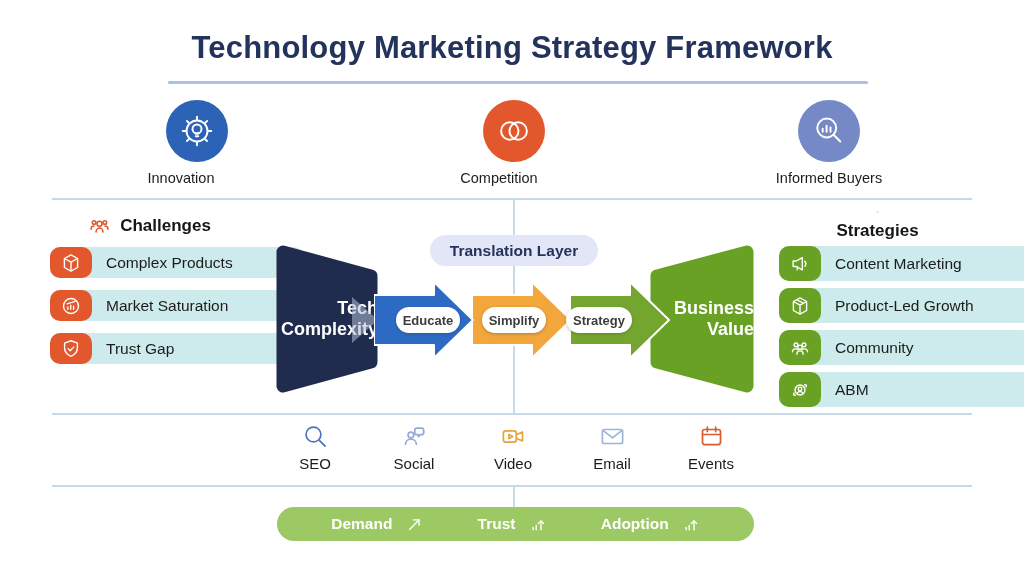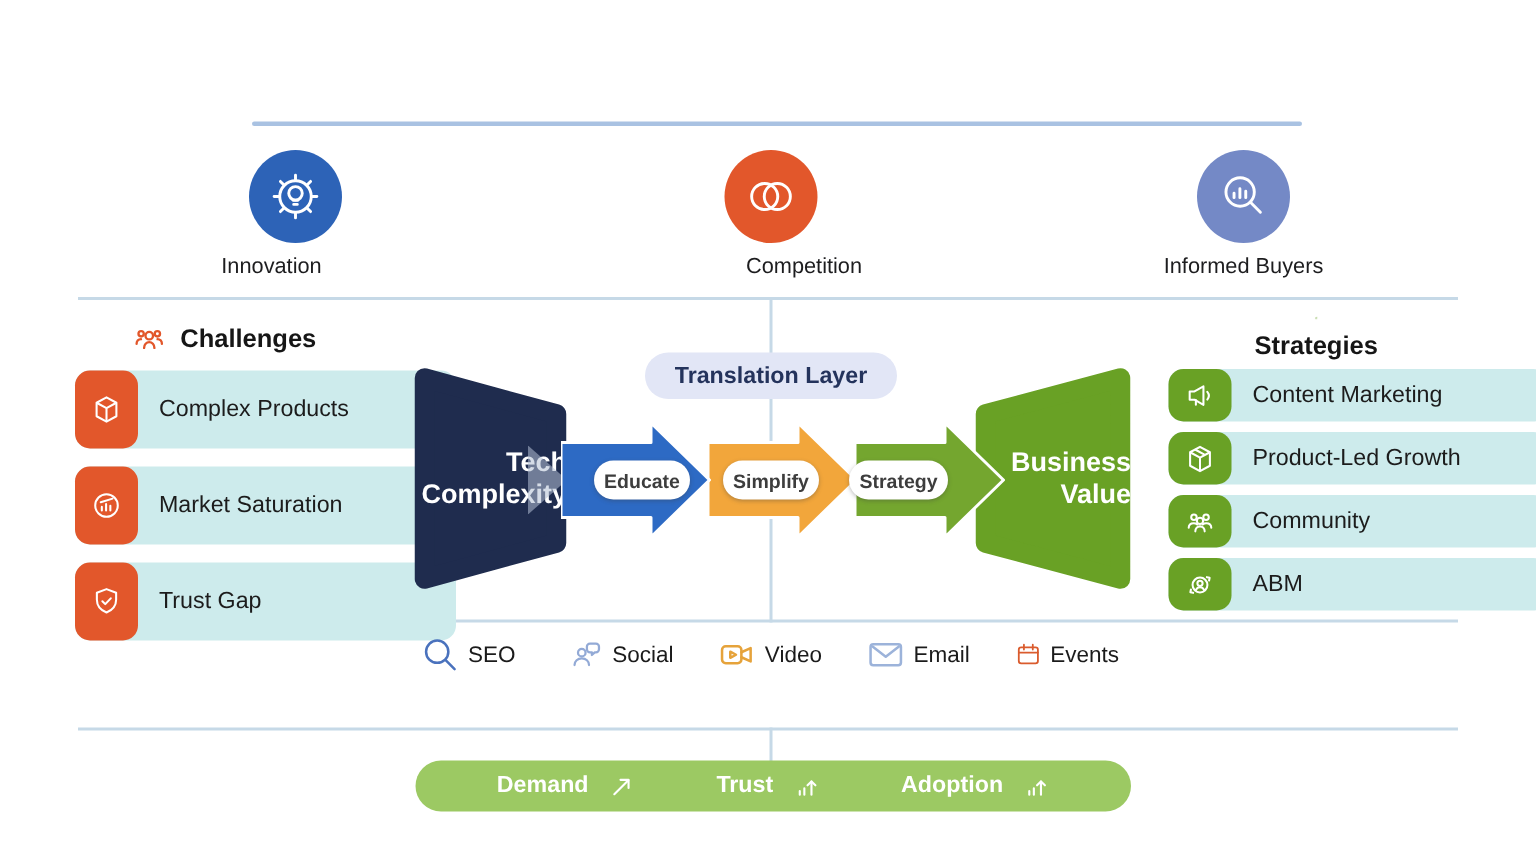--- a/index.html
+++ b/index.html
@@ -26,21 +26,21 @@
   .sec-header{height:30px;display:flex;align-items:center;justify-content:center;gap:8px;
               font-size:17px;font-weight:bold;color:#161616;}
 
   
   .pill{position:relative;border-radius:10px;background:var(--c-pillCyan,#cdebec);
         display:flex;align-items:center;padding-left:56px;font-size:15.5px;color:#1c1c1c;}
   .pill-icon{position:absolute;left:0;top:0;width:42px;height:100%;border-radius:10px;
         display:flex;align-items:center;justify-content:center;color:#fff;}
   .pill-icon.orange{background:var(--c-orange,#e2572b);}
   .pill-icon.green{background:var(--c-valueGreen,#69a125);}
-  .challenge-pill{width:198px;height:52px;margin-bottom:12px;align-items:center;}
+  .challenge-pill{width:198px;height:31px;margin-bottom:12px;align-items:center;}
   .strategy-pill{width:197px;height:35px;margin-bottom:7px;}
 
   
   .translation-pill{left:430px;top:235px;width:168px;height:31px;border-radius:16px;
         background:var(--c-translation,#e2e6f6);display:flex;align-items:center;justify-content:center;
         font-size:15.5px;font-weight:bold;color:var(--c-title,#24335c);}
 
   
   .shape-label{display:flex;align-items:center;justify-content:center;text-align:right;
         font-weight:bold;font-size:18px;line-height:1.18;color:#ffffff;}
@@ -48,52 +48,53 @@
   
   .step-pill{top:307px;height:26px;border-radius:13px;background:#ffffff;
         display:flex;align-items:center;justify-content:center;font-size:13px;font-weight:bold;color:#3d3d3d;
         box-shadow:0 1px 3px rgba(60,60,60,.35);}
 
   .fade-wedge{left:352px;top:297px;width:26px;height:46px;background:#b3c0d4;opacity:.55;
         clip-path:polygon(0 0,100% 50%,0 100%);}
 
   
   .channels{left:280px;top:423px;width:466px;display:flex;justify-content:space-between;}
-  .channel{width:70px;display:flex;flex-direction:row;align-items:center;gap:5px;}
+  .channel{width:70px;display:flex;flex-direction:column;align-items:center;gap:5px;}
   .channel-label{font-size:15px;color:#1b1b1b;}
 
   
   .outcomes-bar{left:277px;top:507px;width:477px;height:34px;border-radius:17px;
         background:var(--c-barGreen,#9cc963);display:flex;align-items:center;justify-content:space-evenly;}
   .outcome{display:flex;align-items:center;gap:14px;color:#ffffff;font-size:15.5px;font-weight:bold;}
 </style>
 </head>
 <body>
 
 <div class="stage">
 
+  <div class="abs title">Technology Marketing Strategy Framework</div>
   <div class="abs title-underline"></div>
 
   <div class="abs driver-circle" style="left:166px;top:100px;background:var(--c-blue,#2d63b7);">
     <svg class="ic" width="36" height="36" viewBox="0 0 24 24" fill="none" stroke="#fff" stroke-width="1.3" stroke-linecap="round" stroke-linejoin="round">
       <path d="M12 2.5v2.2M12 19.3v2.2M2.5 12h2.2M19.3 12h2.2M5.3 5.3l1.6 1.6M17.1 17.1l1.6 1.6M18.7 5.3l-1.6 1.6M6.9 17.1l-1.6 1.6"></path>
       <circle cx="12" cy="12" r="7"></circle>
       <circle cx="12" cy="10.6" r="3"></circle>
       <path d="M10.9 13.7h2.2M11.2 15.5h1.6"></path>
     </svg>
   </div>
   <div class="abs driver-label" style="left:96px;top:170px;">Innovation</div>
 
   <div class="abs driver-circle" style="left:483px;top:100px;background:var(--c-orange,#e2572b);">
     <svg class="ic" width="36" height="36" viewBox="0 0 24 24" fill="none" stroke="#fff" stroke-width="1.3">
       <circle cx="9.2" cy="12" r="5.8"></circle>
       <circle cx="14.8" cy="12" r="5.8"></circle>
     </svg>
   </div>
-  <div class="abs driver-label" style="left:451px;top:170px;">Competition</div>
+  <div class="abs driver-label" style="left:414px;top:170px;">Competition</div>
 
   <div class="abs driver-circle" style="left:798px;top:100px;background:var(--c-periwinkle,#7489c6);">
     <svg class="ic" width="36" height="36" viewBox="0 0 24 24" fill="none" stroke="#fff" stroke-width="1.3" stroke-linecap="round">
       <circle cx="10.5" cy="10" r="6.3"></circle>
       <path d="M15.2 14.7l4.3 4.3"></path>
       <path d="M7.8 12.5v-2M10.4 12.5v-4M13 12.5v-2.8"></path>
     </svg>
   </div>
   <div class="abs driver-label" style="left:744px;top:170px;">Informed Buyers</div>
 

